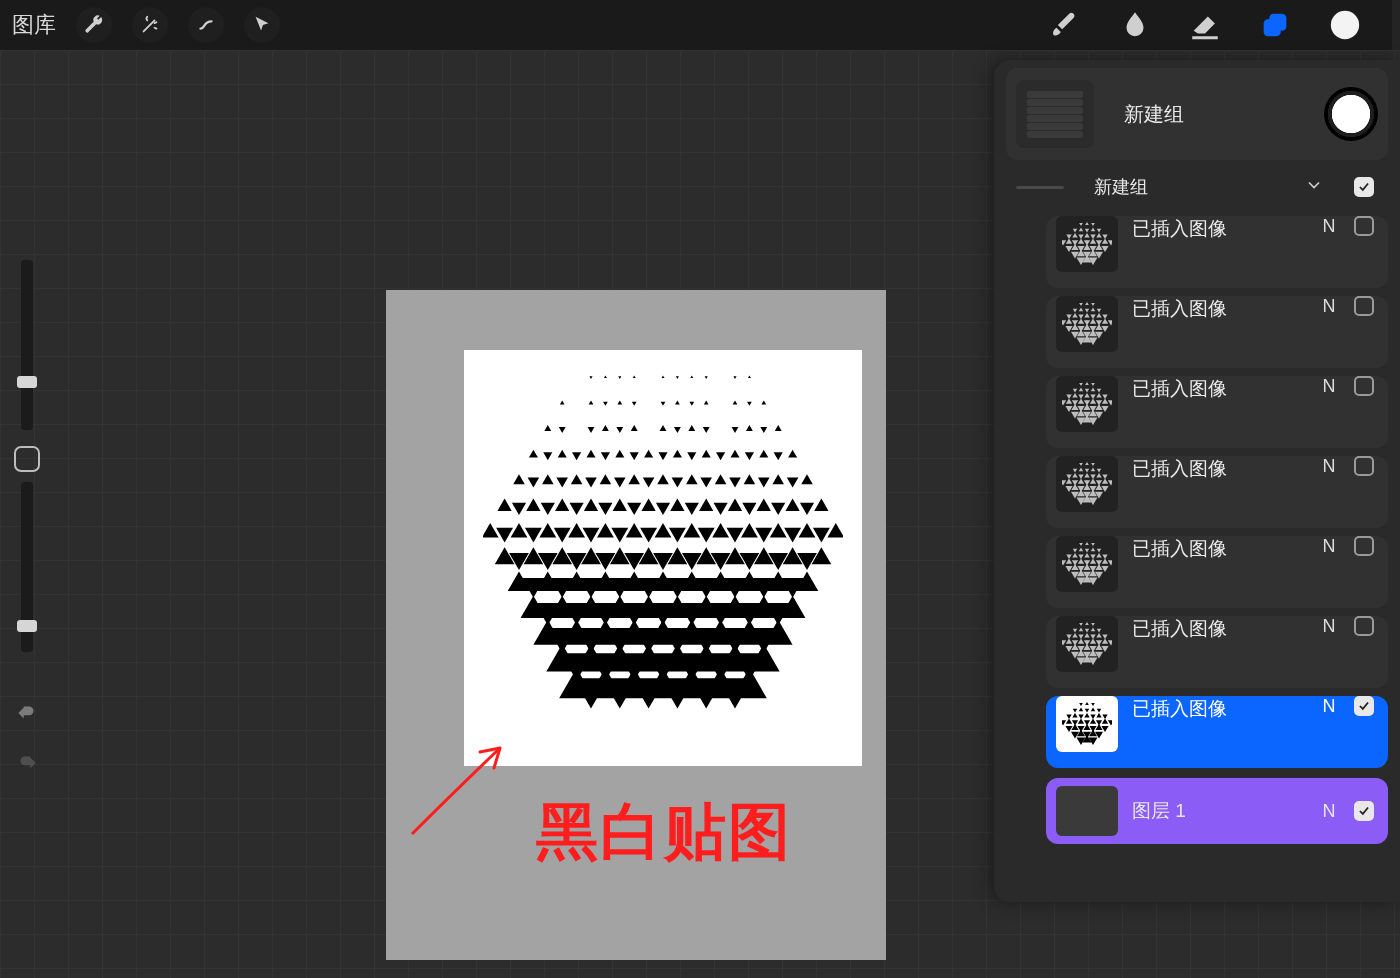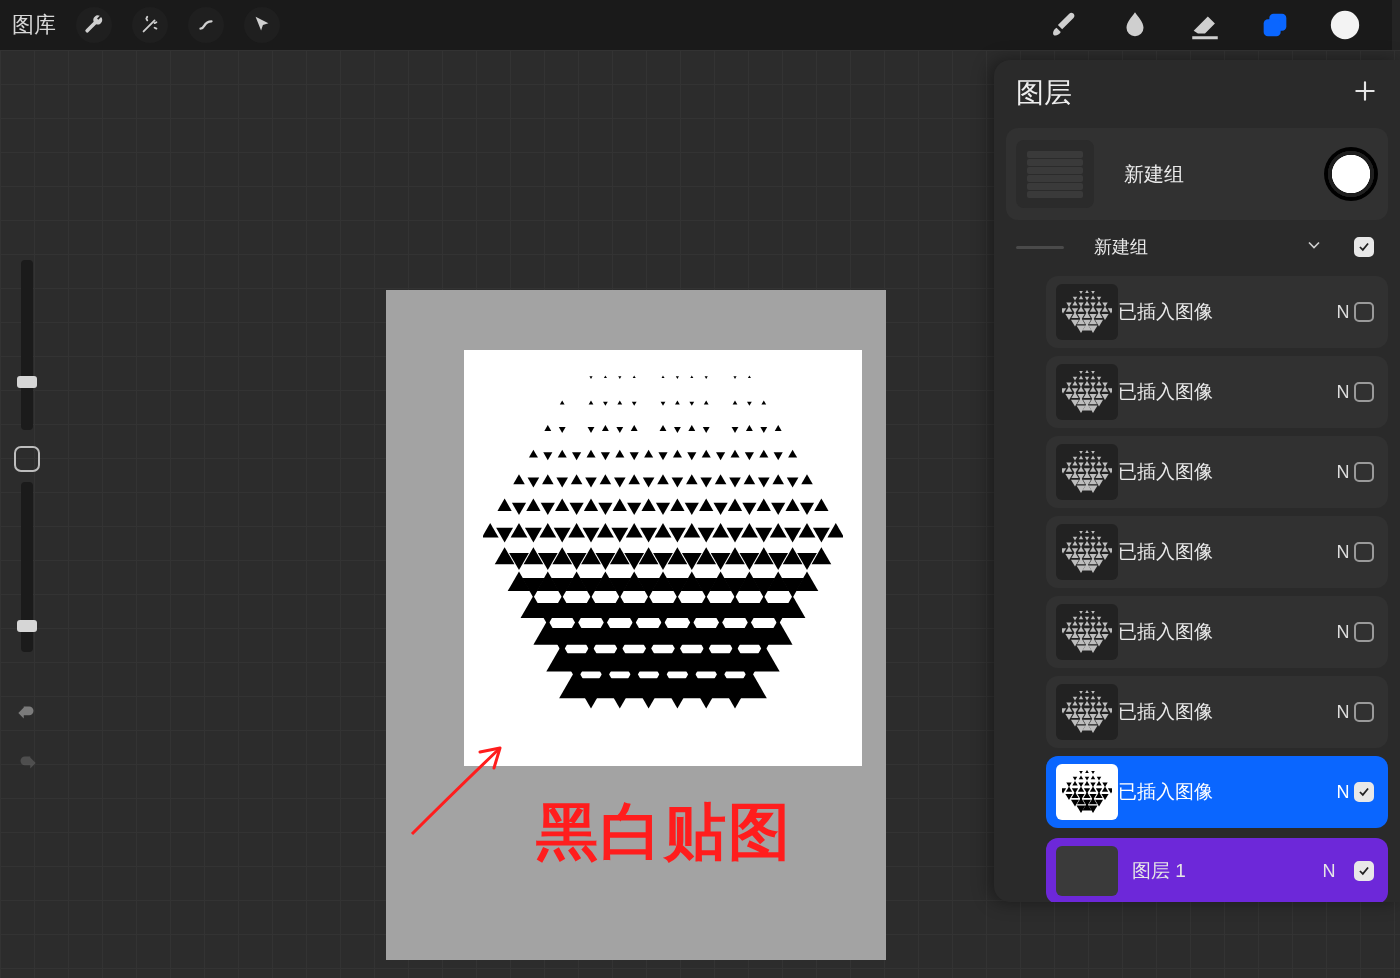--- a/index.html
+++ b/index.html
@@ -132,37 +132,37 @@
   .group-row .chev svg { width: 20px; height: 20px; }
   .chk {
     width: 20px; height: 20px; border: 2px solid #9a9a9a; border-radius: 5px;
     display: inline-flex; align-items: center; justify-content: center;
   }
   .chk.on { background: #e8e8e8; border-color: #e8e8e8; }
   .chk.on svg { width: 14px; height: 14px; }
 
   .layer-list { display: flex; flex-direction: column; gap: 8px; margin: 4px 0 0 40px; }
   .layer-row {
-    display: flex; align-items: center; height: 72px;
-    background: #313131; border-radius: 12px; padding: 0 14px 0 10px; gap: 0;
+    display: flex; height: 72px;
+    background: #313131; border-radius: 12px; padding: 0 14px 0 10px; gap: 14px;
   }
   .layer-row.selected { background: #0a66ff; }
   .layer-row .lthumb {
     width: 62px; height: 56px; border-radius: 6px; background: #222;
     display: flex; align-items: center; justify-content: center; overflow: hidden;
   }
   .layer-row.selected .lthumb { background: #fff; }
   .layer-row .lthumb svg { width: 50px; height: 48px; }
   .layer-row .label { flex: 1; font-size: 19px; color: #eaeaea; }
   .layer-row .blend { width: 22px; text-align: center; font-size: 18px; color: #dcdcdc; }
   .layer-row.selected .label, .layer-row.selected .blend { color: #fff; }
 
   .bg-row {
     display: flex; align-items: center; height: 66px;
-    background: #6d28d9; border-radius: 12px; padding: 0 14px 0 10px; gap: 14px;
+    background: #8b5cf6; border-radius: 12px; padding: 0 14px 0 10px; gap: 14px;
     margin: 10px 0 0 40px;
   }
   .bg-row .bgthumb { width: 62px; height: 50px; border-radius: 6px; background: #3a3a3a; }
   .bg-row .label { flex: 1; font-size: 19px; }
   .bg-row .blend { width: 22px; text-align: center; font-size: 18px; }
 </style>
 </head>
 <body>
 
 <div class="topbar">
@@ -486,28 +486,20 @@
   </div>
 </div>
 
 <svg class="annot-arrow" viewBox="0 0 130 110">
   <path d="M20 100 Q60 60 108 14" stroke="#ff1d1d" stroke-width="3" fill="none"></path>
   <path d="M108 14 l-20 4 M108 14 l-6 20" stroke="#ff1d1d" stroke-width="3" fill="none" stroke-linecap="round"></path>
 </svg>
 <div class="annot-text">黑白贴图</div>
 
 <div class="layers-panel">
-  <div class="lp-header">
-    <div class="title">图层</div>
-    <div class="plus">
-      <svg viewBox="0 0 24 24">
-          <path stroke="#e6e6e6" stroke-width="2" stroke-linecap="round" d="M12 4v16M4 12h16"></path>
-        </svg>
-    </div>
-  </div>
   <div class="lp-body">
 
     <div class="group-row big">
       <div class="gthumb">
         <div class="mini"></div>
           <div class="mini"></div>
           <div class="mini"></div>
         <div class="mini"></div>
           <div class="mini"></div>
           <div class="mini"></div>

